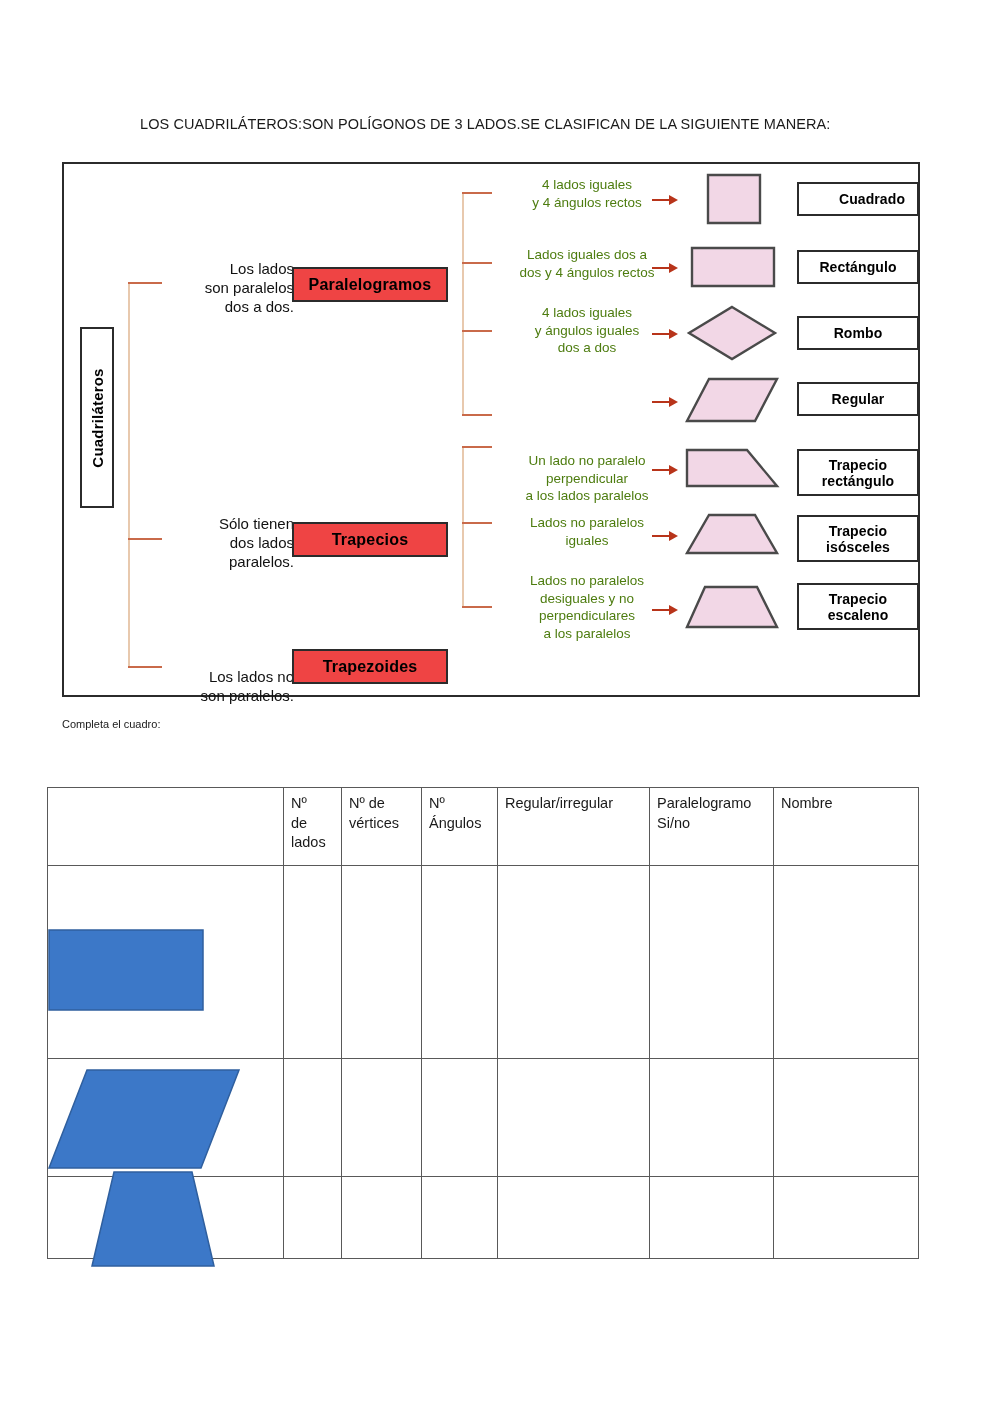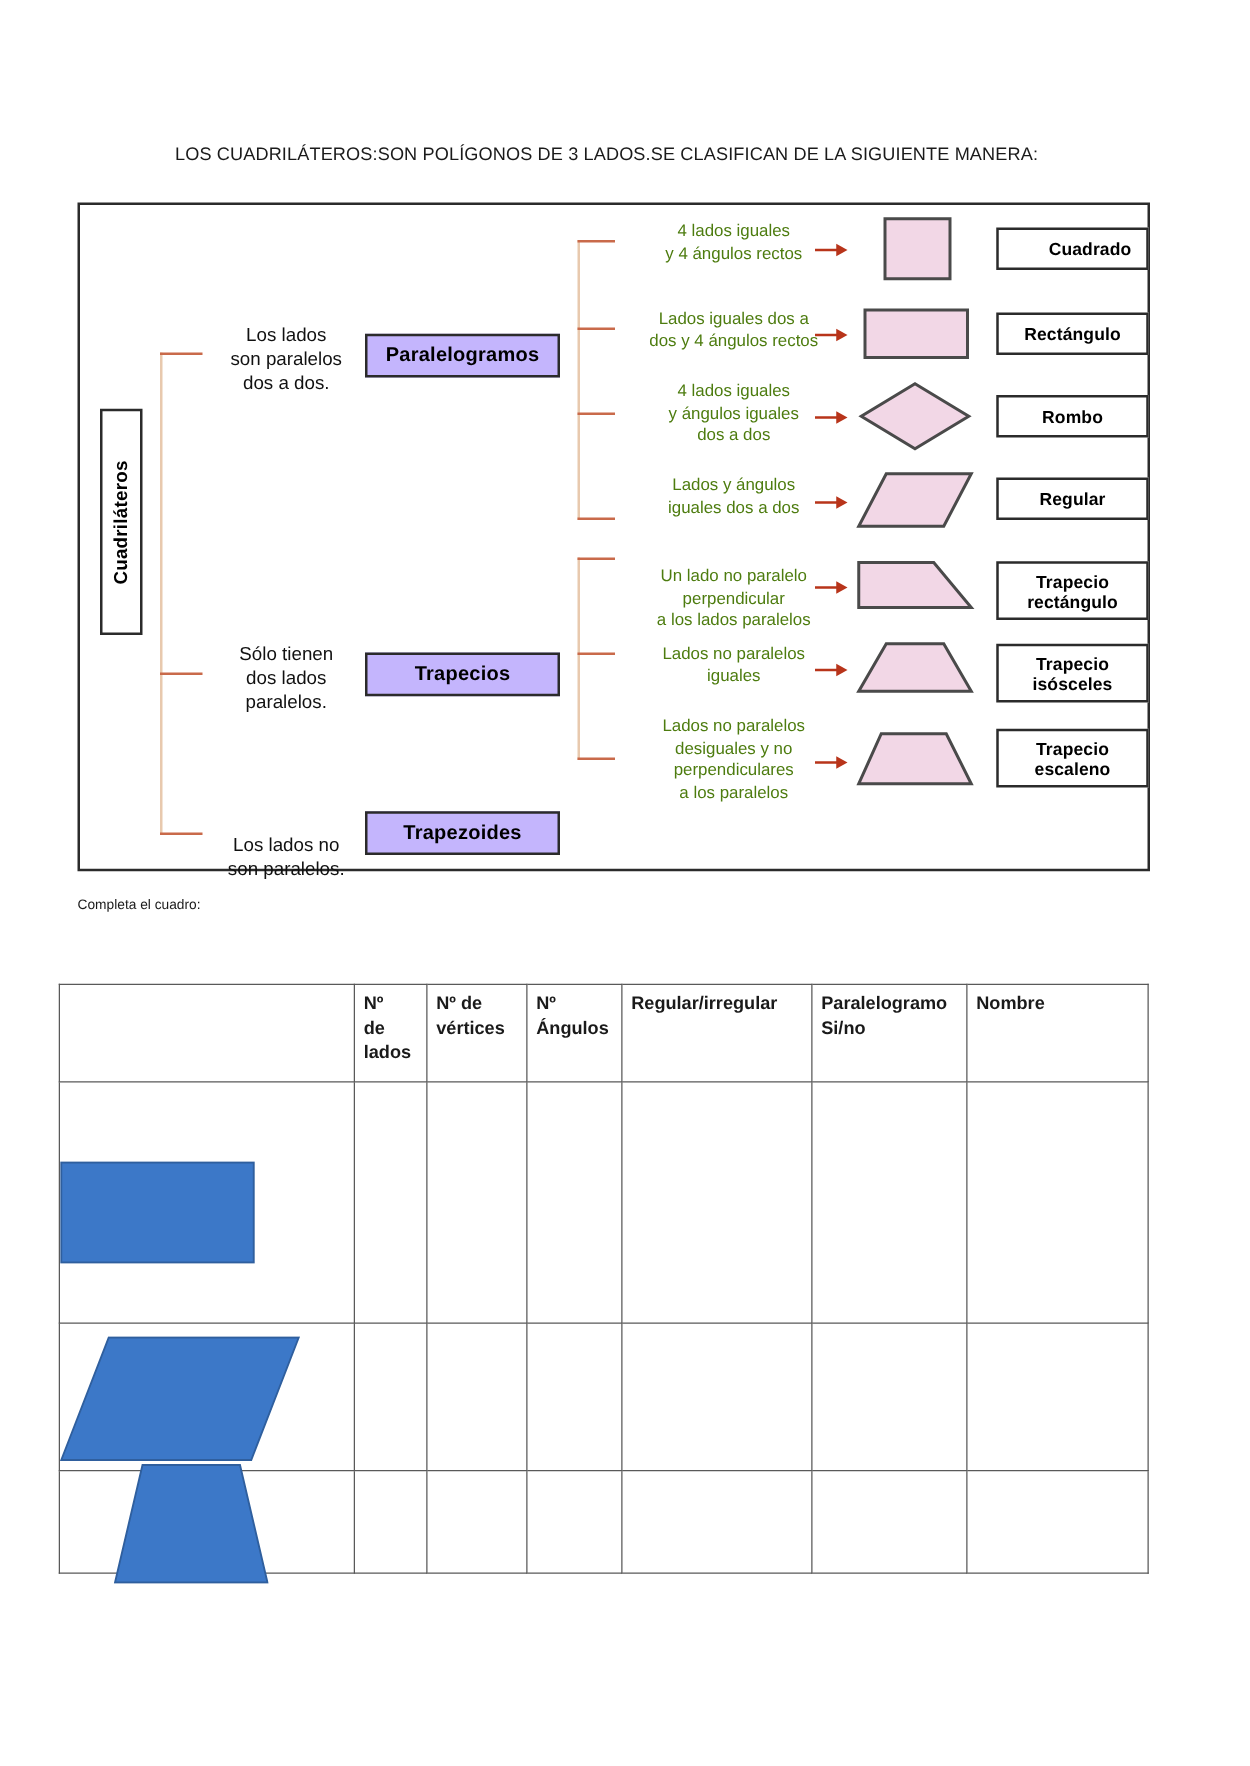--- a/index.html
+++ b/index.html
@@ -55,29 +55,29 @@
 
   
   .brk-v { position: absolute; width: 2px; background: #e8c9ae; }
   .brk-h { position: absolute; height: 2px; background: #c96a4a; }
 
   
   .grp-text {
     position: absolute;
     font-size: 15px;
     line-height: 19px;
-    text-align: center;
+    text-align: right;
     color: #111;
   }
 
   
   .cat-box {
     position: absolute;
     border: 2px solid #2b2b2b;
-    background: #c4b5fd;
+    background: #ef4444;
     display: flex; align-items: center; justify-content: center;
     font-size: 16px; font-weight: bold;
     letter-spacing: .2px;
   }
 
   
   .arrow {
     position: absolute;
     width: 26px; height: 12px;
   }
@@ -132,21 +132,21 @@
     position: absolute;
     left: 47px; top: 787px;
     width: 871px;
     border-collapse: collapse;
     table-layout: fixed;
   }
   .tbl td, .tbl th {
     border: 1px solid #595959;
     vertical-align: top;
     padding: 6px 7px 0 7px;
-    font-weight: bold;
+    font-weight: normal;
     font-size: 14.5px;
     line-height: 19.5px;
     text-align: left;
     color: #1a1a1a;
   }
   .tbl .hdr-row td { height: 78px; }
   .tbl .shape-cell { position: relative; padding: 0; overflow: visible; }
   .row-a td { height: 193px; }
   .row-b td { height: 118px; }
   .row-c td { height: 82px; }
@@ -252,22 +252,20 @@
   </div>
   <div class="pshape" style="left:622px; top:140px;">
     <svg width="92" height="58" viewBox="0 0 92 58">
         <polygon points="46,3 89,29 46,55 3,29" fill="#f2d7e6" stroke="#4a4a4a" stroke-width="2.4"></polygon>
       </svg>
   </div>
   <div class="name-box" style="left:733px; top:152px; width:122px; height:34px;">
     <span style="white-space:pre-line;">Rombo</span>
   </div>
 
-  <div class="desc" style="left:428px; top:215px; white-space:pre-line;">Lados y ángulos
-iguales dos a dos</div>
   <div class="arrow" style="left:588px; top:232px;">
     <div class="shaft"></div>
       <div class="head"></div>
   </div>
   <div class="pshape" style="left:620px; top:212px;">
     <svg width="96" height="48" viewBox="0 0 96 48">
         <polygon points="25,3 93,3 71,45 3,45" fill="#f2d7e6" stroke="#4a4a4a" stroke-width="2.4"></polygon>
       </svg>
   </div>
   <div class="name-box" style="left:733px; top:218px; width:122px; height:34px;">

